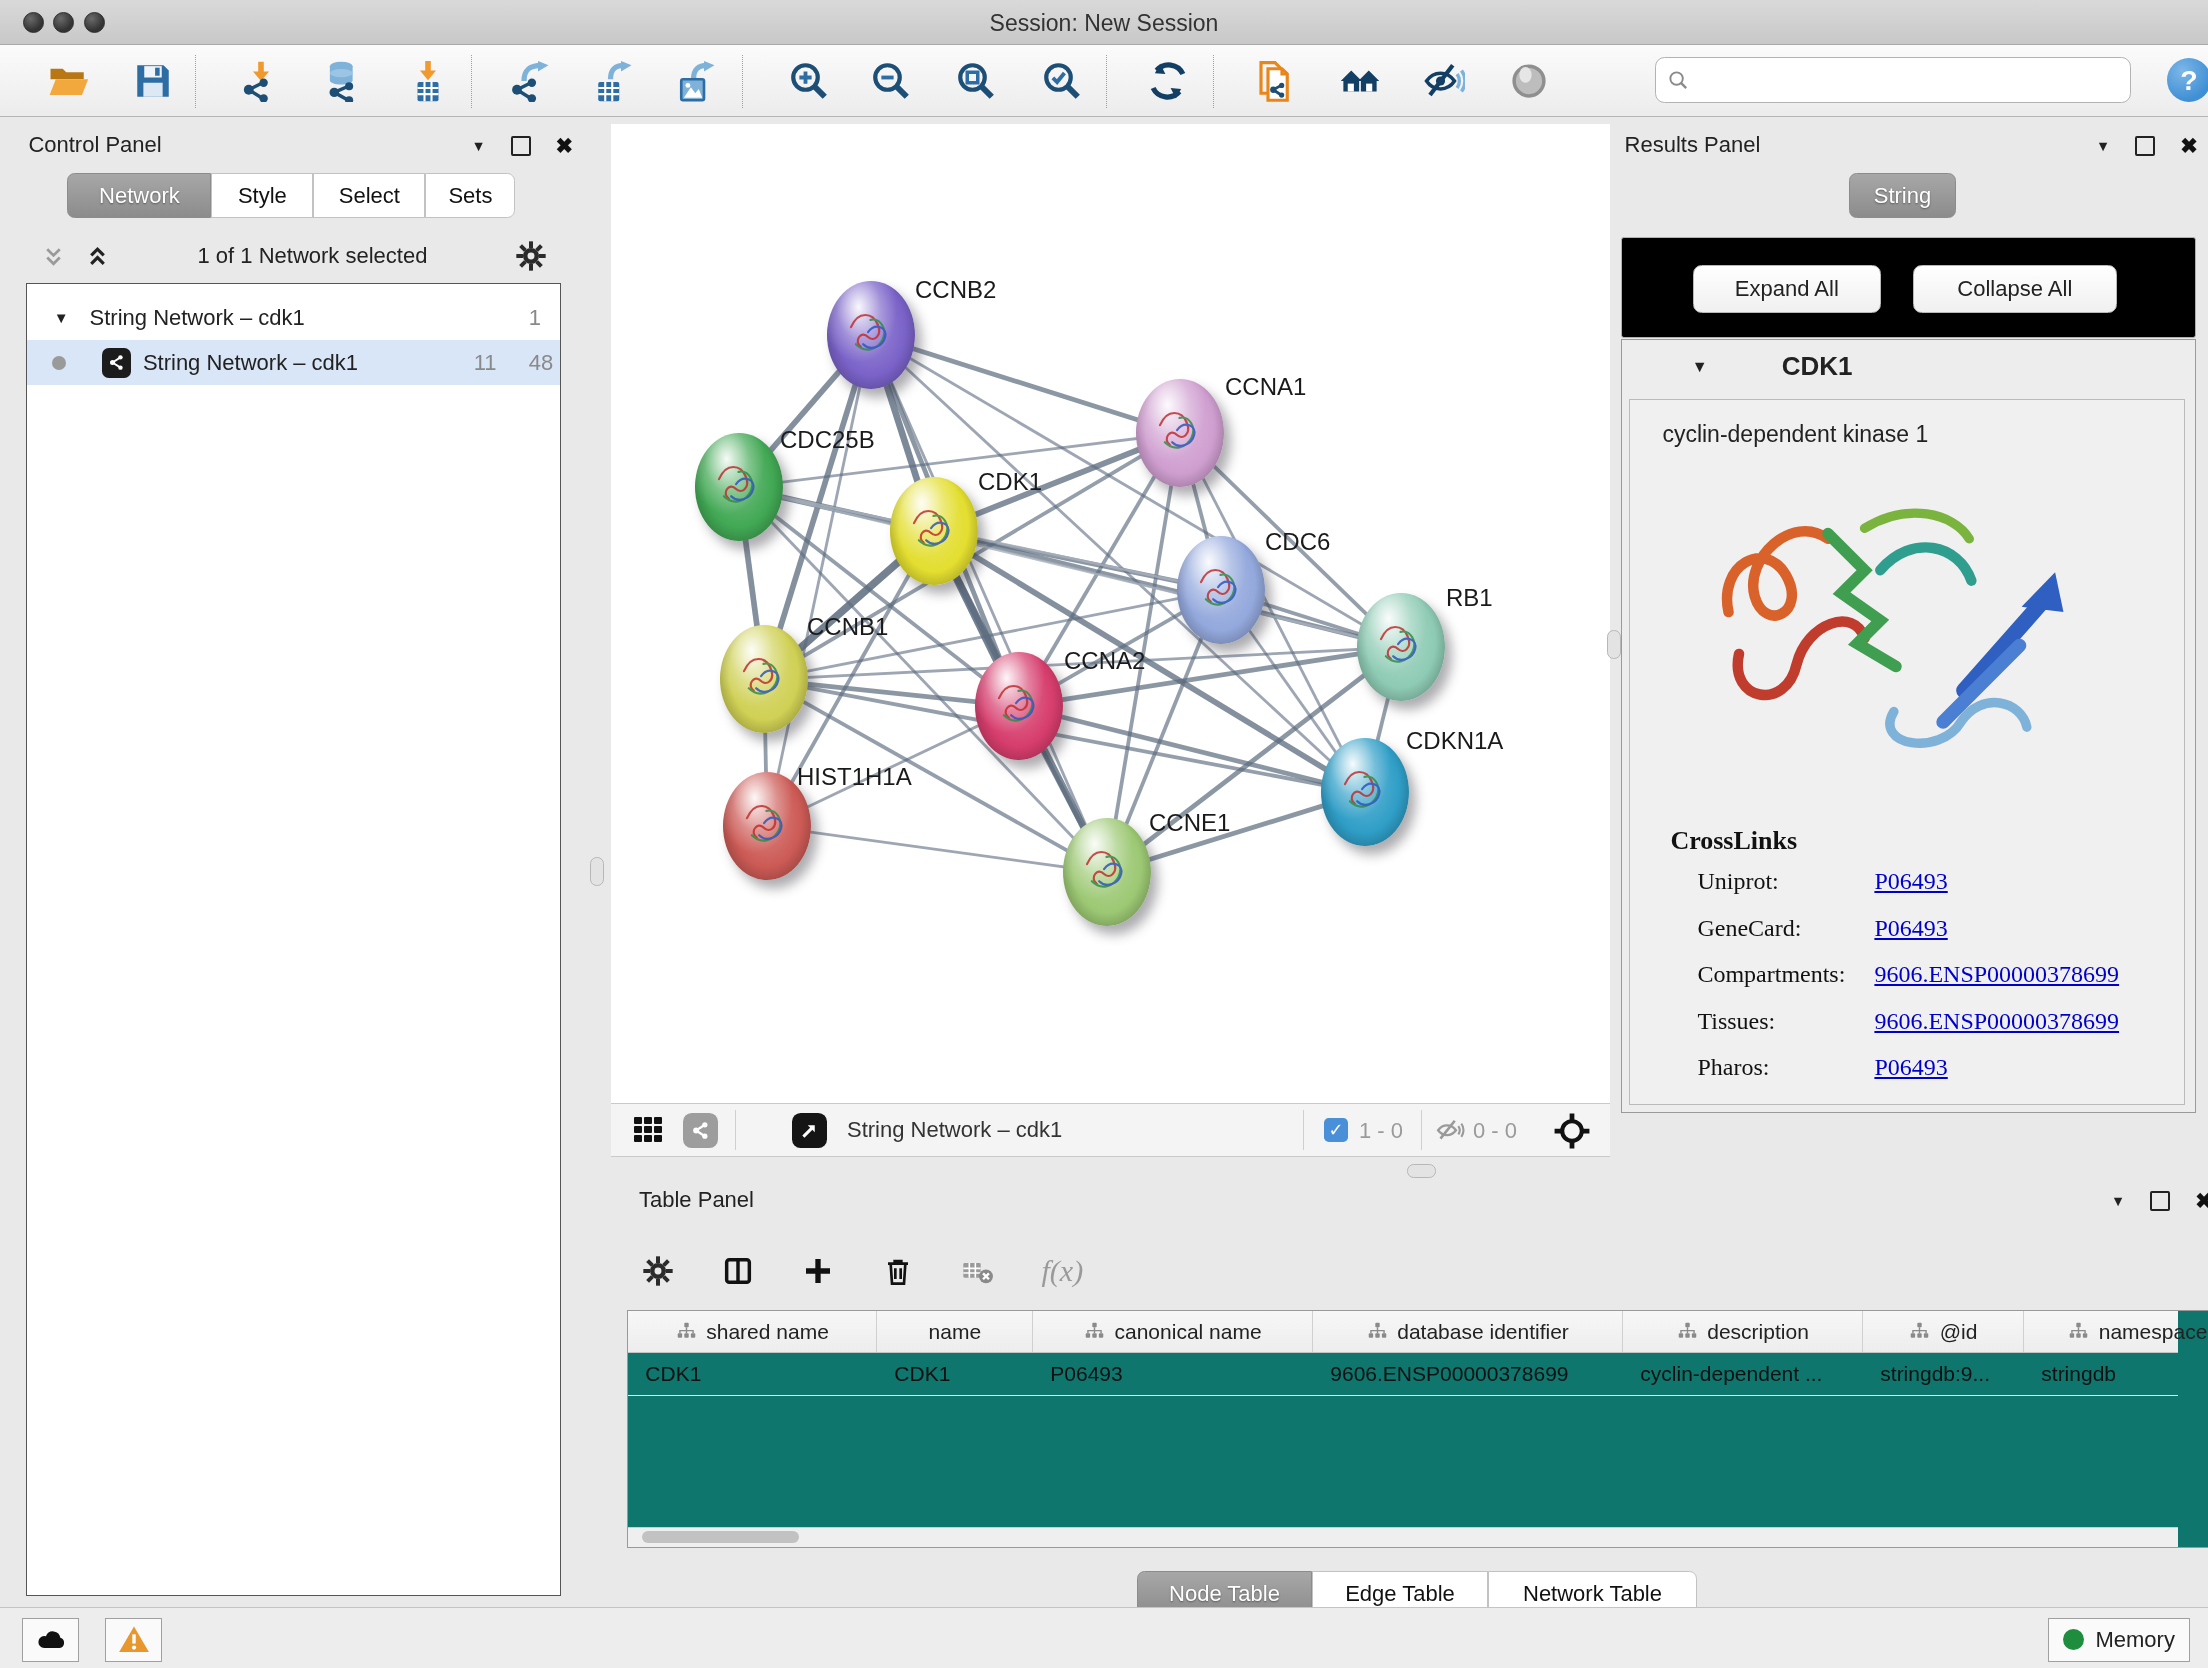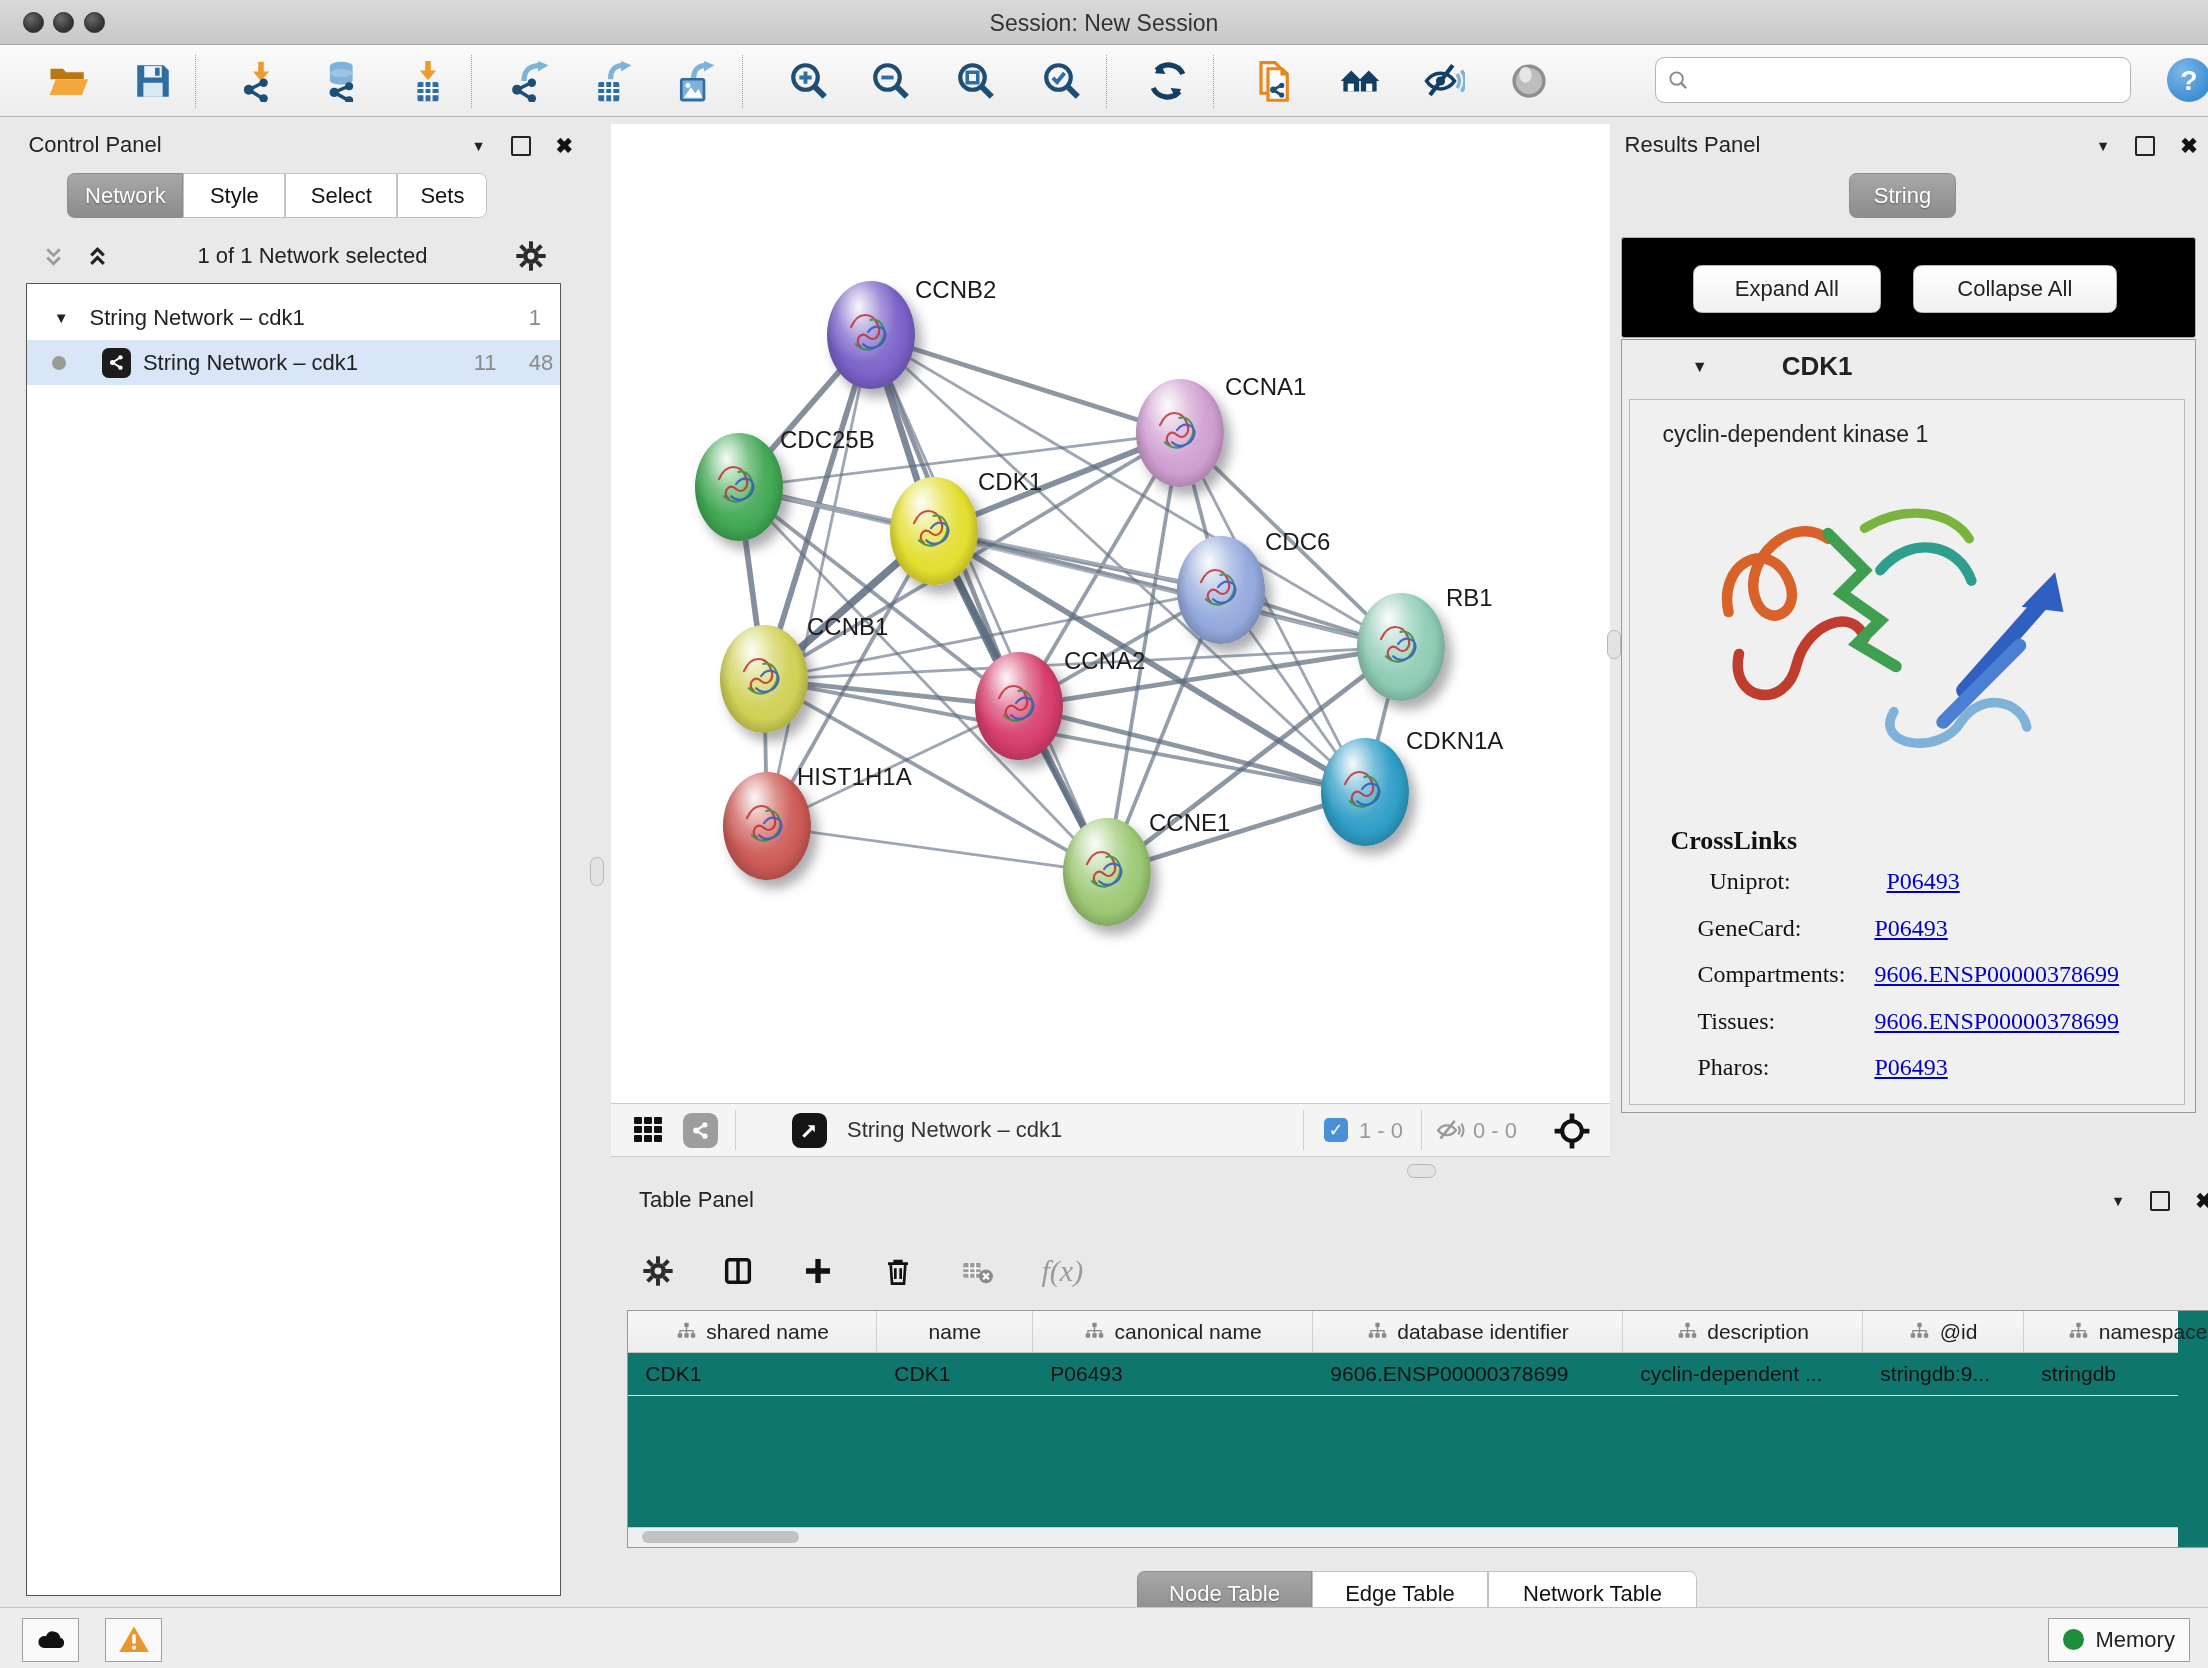--- a/index.html
+++ b/index.html
@@ -294,21 +294,21 @@
   </div>
 
   <div id="control-panel" class="abs">
     <span class="panel-title abs" style="left:17px;top:7.6px">Control Panel</span>
     <div class="pt-icons" style="left:460px;top:9.5px">
       <span class="pt-arrow">▼</span>
       <span class="pt-float"></span>
       <span class="pt-close">✖</span>
     </div>
     <div id="cp-tabs">
-      <div class="tab selected first" style="width:116px">Network</div>
+      <div class="tab selected first" style="width:144px">Network</div>
       <div class="tab" style="width:102px">Style</div>
       <div class="tab" style="width:112px">Select</div>
       <div class="tab last" style="width:90px">Sets</div>
     </div>
     <div id="cp-status-row">
       <svg width="25" height="25" viewBox="0 0 24 24" style="margin-left:15px">
           <g fill="none" stroke="#9a9a9a" stroke-width="2.6">
             <path d="M6 5 L12 11 L18 5 M6 13 L12 19 L18 13"></path>
           </g>
         </svg>
@@ -605,21 +605,21 @@
             <path d="M165 90 C195 55 240 65 252 100" stroke="#2f9e8e" stroke-width="10"></path>
             <path d="M150 50 C190 25 235 35 250 60" stroke="#7ab33e" stroke-width="9"></path>
             <path d="M245 205 L320 120" stroke="#2f5fc0" stroke-width="15"></path>
             <path d="M225 235 L298 162" stroke="#4a7fd4" stroke-width="13"></path>
             <path d="M178 225 C158 258 222 268 242 235 C262 205 300 215 305 240" stroke="#7fb2d9" stroke-width="9"></path>
             <path d="M300 125 L332 92 L340 130z" fill="#2f5fc0" stroke="none"></path>
           </g>
         </svg>
         <div id="crosslinks-h">CrossLinks</div>
         <div id="crosslinks-rows">
-            <div class="cl-row" style="top: 468px; margin-left: 12px;"><span>Uniprot:</span><a href="#" style="color: rgb(0, 0, 204);">P06493</a></div>
+            <div class="cl-row" style="top: 468px;"><span>Uniprot:</span><a href="#" style="color: rgb(0, 0, 204);">P06493</a></div>
             <div class="cl-row" style="top: 515px;"><span>GeneCard:</span><a href="#" style="color: rgb(0, 0, 204);">P06493</a></div>
             <div class="cl-row" style="top: 561px;"><span>Compartments:</span><a href="#" style="color: rgb(0, 0, 204);">9606.ENSP00000378699</a></div>
             <div class="cl-row" style="top: 608px;"><span>Tissues:</span><a href="#" style="color: rgb(0, 0, 204);">9606.ENSP00000378699</a></div>
             <div class="cl-row" style="top: 654px;"><span>Pharos:</span><a href="#" style="color: rgb(0, 0, 204);">P06493</a></div>
           </div>
       </div>
     </div>
   </div>
 
   <div id="table-panel" class="abs">

